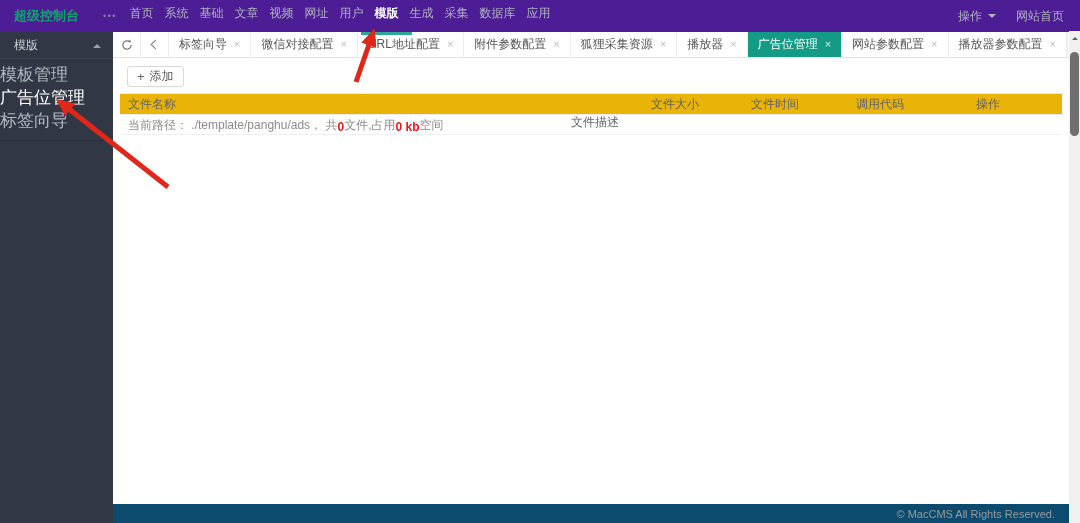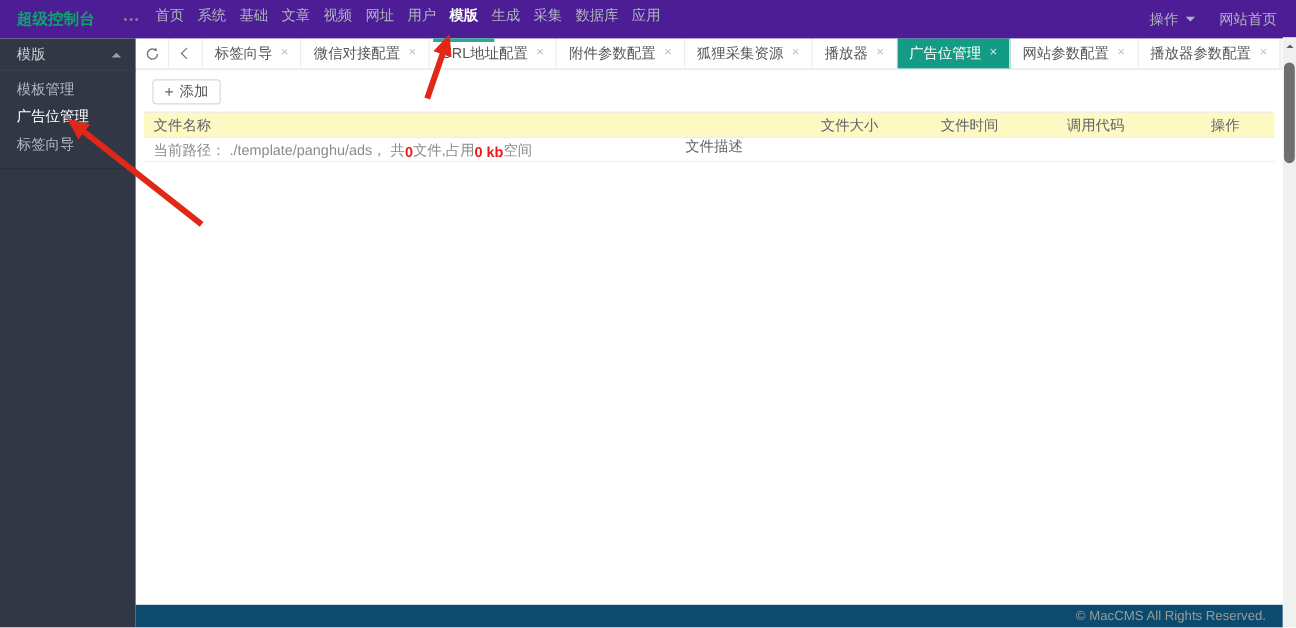--- a/index.html
+++ b/index.html
@@ -21,45 +21,45 @@
   .nav-item.active::after{content:"";position:absolute;left:-8px;right:-8px;bottom:0;height:3px;background:#2fa795;}
   .topbar-right{margin-left:auto;display:flex;align-items:center;color:#b0b4bd;font-size:12px;padding-right:16px;gap:20px;}
   .tb-action{display:flex;align-items:center;cursor:pointer;}
   .caret-down{width:0;height:0;border:4px solid transparent;border-top-color:#b0b4bd;margin-left:6px;margin-top:4px;display:inline-block;}
   .tb-home{cursor:pointer;}
   
   .sidebar{position:absolute;top:32px;left:0;width:113px;height:491px;background:#313745;z-index:2;}
   .side-header{height:26px;display:flex;align-items:center;justify-content:space-between;padding:0 12px 0 14px;color:#ccced5;font-size:12px;cursor:pointer;border-bottom:1px solid #3a4050;}
   .caret-up{width:0;height:0;border:4px solid transparent;border-bottom-color:#9aa0ab;margin-bottom:3px;}
   .side-menu{padding:4px 0 8px 0;border-bottom:1px solid #2a2f3b;}
-  .side-item{height:23px;line-height:23px;padding-left:14px;font-size:12px;color:#b4b8c1;cursor:pointer;white-space:nowrap;}
+  .side-item{height:23px;line-height:23px;font-size:17px;color:#b4b8c1;cursor:pointer;white-space:nowrap;}
   .side-item.active{color:#ffffff;}
   
   .main{position:absolute;top:32px;left:113px;width:956px;height:491px;background:#fff;}
   .tabbar{height:25px;border-bottom:1px solid #e3e3e3;display:flex;align-items:stretch;background:#fff;}
   .tab-btn{width:27px;border-right:1px solid #ededed;display:flex;align-items:center;justify-content:center;cursor:pointer;flex:none;}
   .tab-btn.right{border-right:none;border-left:1px solid #ededed;}
   .chev{width:6px;height:6px;border-left:1px solid #777;border-bottom:1px solid #777;display:inline-block;}
   .chev.left{transform:rotate(45deg);margin-left:2px;}
   .chev.right{transform:rotate(225deg);margin-right:2px;}
   .tabs{display:flex;align-items:stretch;flex:none;}
   .tab{display:flex;align-items:center;gap:7px;padding:0 10px;font-size:12px;color:#565656;border-right:1px solid #ededed;cursor:pointer;white-space:nowrap;}
   .tab .x{color:#bcbcbc;font-size:11px;line-height:1;}
   .tab.active{background:var(--accent);color:#fff;}
   .tab.active .x{color:#d8efe9;}
   .tab-spacer{flex:1;}
   
   .add-btn{margin:8px 0 0 14px;display:inline-flex;align-items:center;gap:5px;height:21px;padding:0 9px;border:1px solid #d9d9d9;border-radius:3px;background:#fff;font-size:12px;color:#555;cursor:pointer;}
   .plus{font-size:13px;color:#666;line-height:1;}
   .table-wrap{margin:6px 7px 0 7px;}
-  .thead{display:flex;background:#fef9c3;border-top:1px solid #ededed;border-bottom:1px solid #ededed;height:20px;align-items:center;font-size:12px;color:#5f6368;}
+  .thead{display:flex;background:#eab308;border-top:1px solid #ededed;border-bottom:1px solid #ededed;height:20px;align-items:center;font-size:12px;color:#5f6368;}
   .th{padding-left:8px;box-sizing:border-box;flex:none;white-space:nowrap;}
   .th:nth-child(1){width:443px;}
   .th:nth-child(2){width:80px;margin-top:36px;}
-  .th:nth-child(3){width:100px;margin-left:33px;}
+  .th:nth-child(3){width:100px;}
   .th:nth-child(4){width:105px;}
   .th:nth-child(5){width:120px;}
   .th:nth-child(6){flex:1;}
   .status-row{height:19px;display:flex;align-items:flex-end;font-size:12px;color:#8b8b8b;padding-left:8px;border-bottom:1px solid #f0f0f0;white-space:pre;}
   .status-row .red{color:var(--hl);font-weight:bold;}
   
   .footer{position:absolute;bottom:0;left:113px;width:956px;height:19px;background:#0c4a6e;display:flex;align-items:center;justify-content:flex-end;padding-right:14px;box-sizing:border-box;font-size:11px;color:#9a9a9a;}
   
   .scrollbar{position:absolute;top:31px;right:0;width:11px;height:492px;background:#f0f0f0;z-index:6;}
   .sb-up{height:13px;display:flex;align-items:center;justify-content:center;cursor:pointer;}

